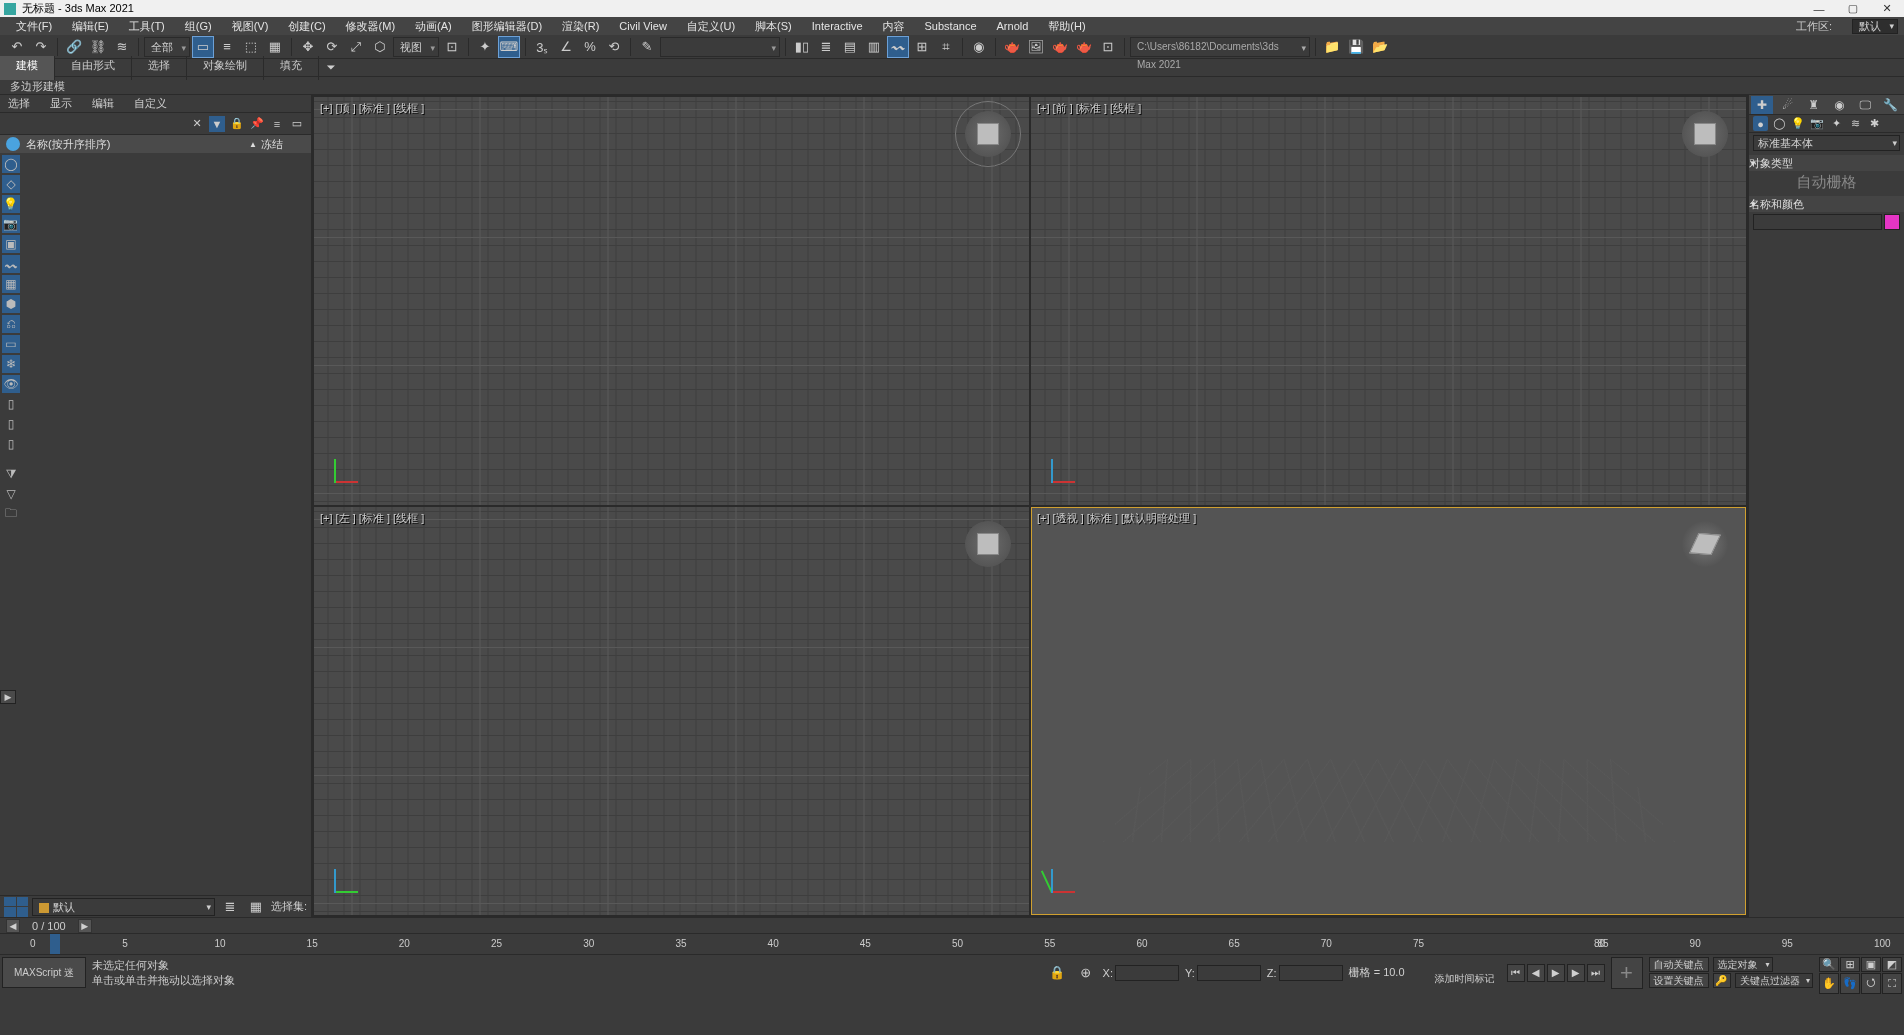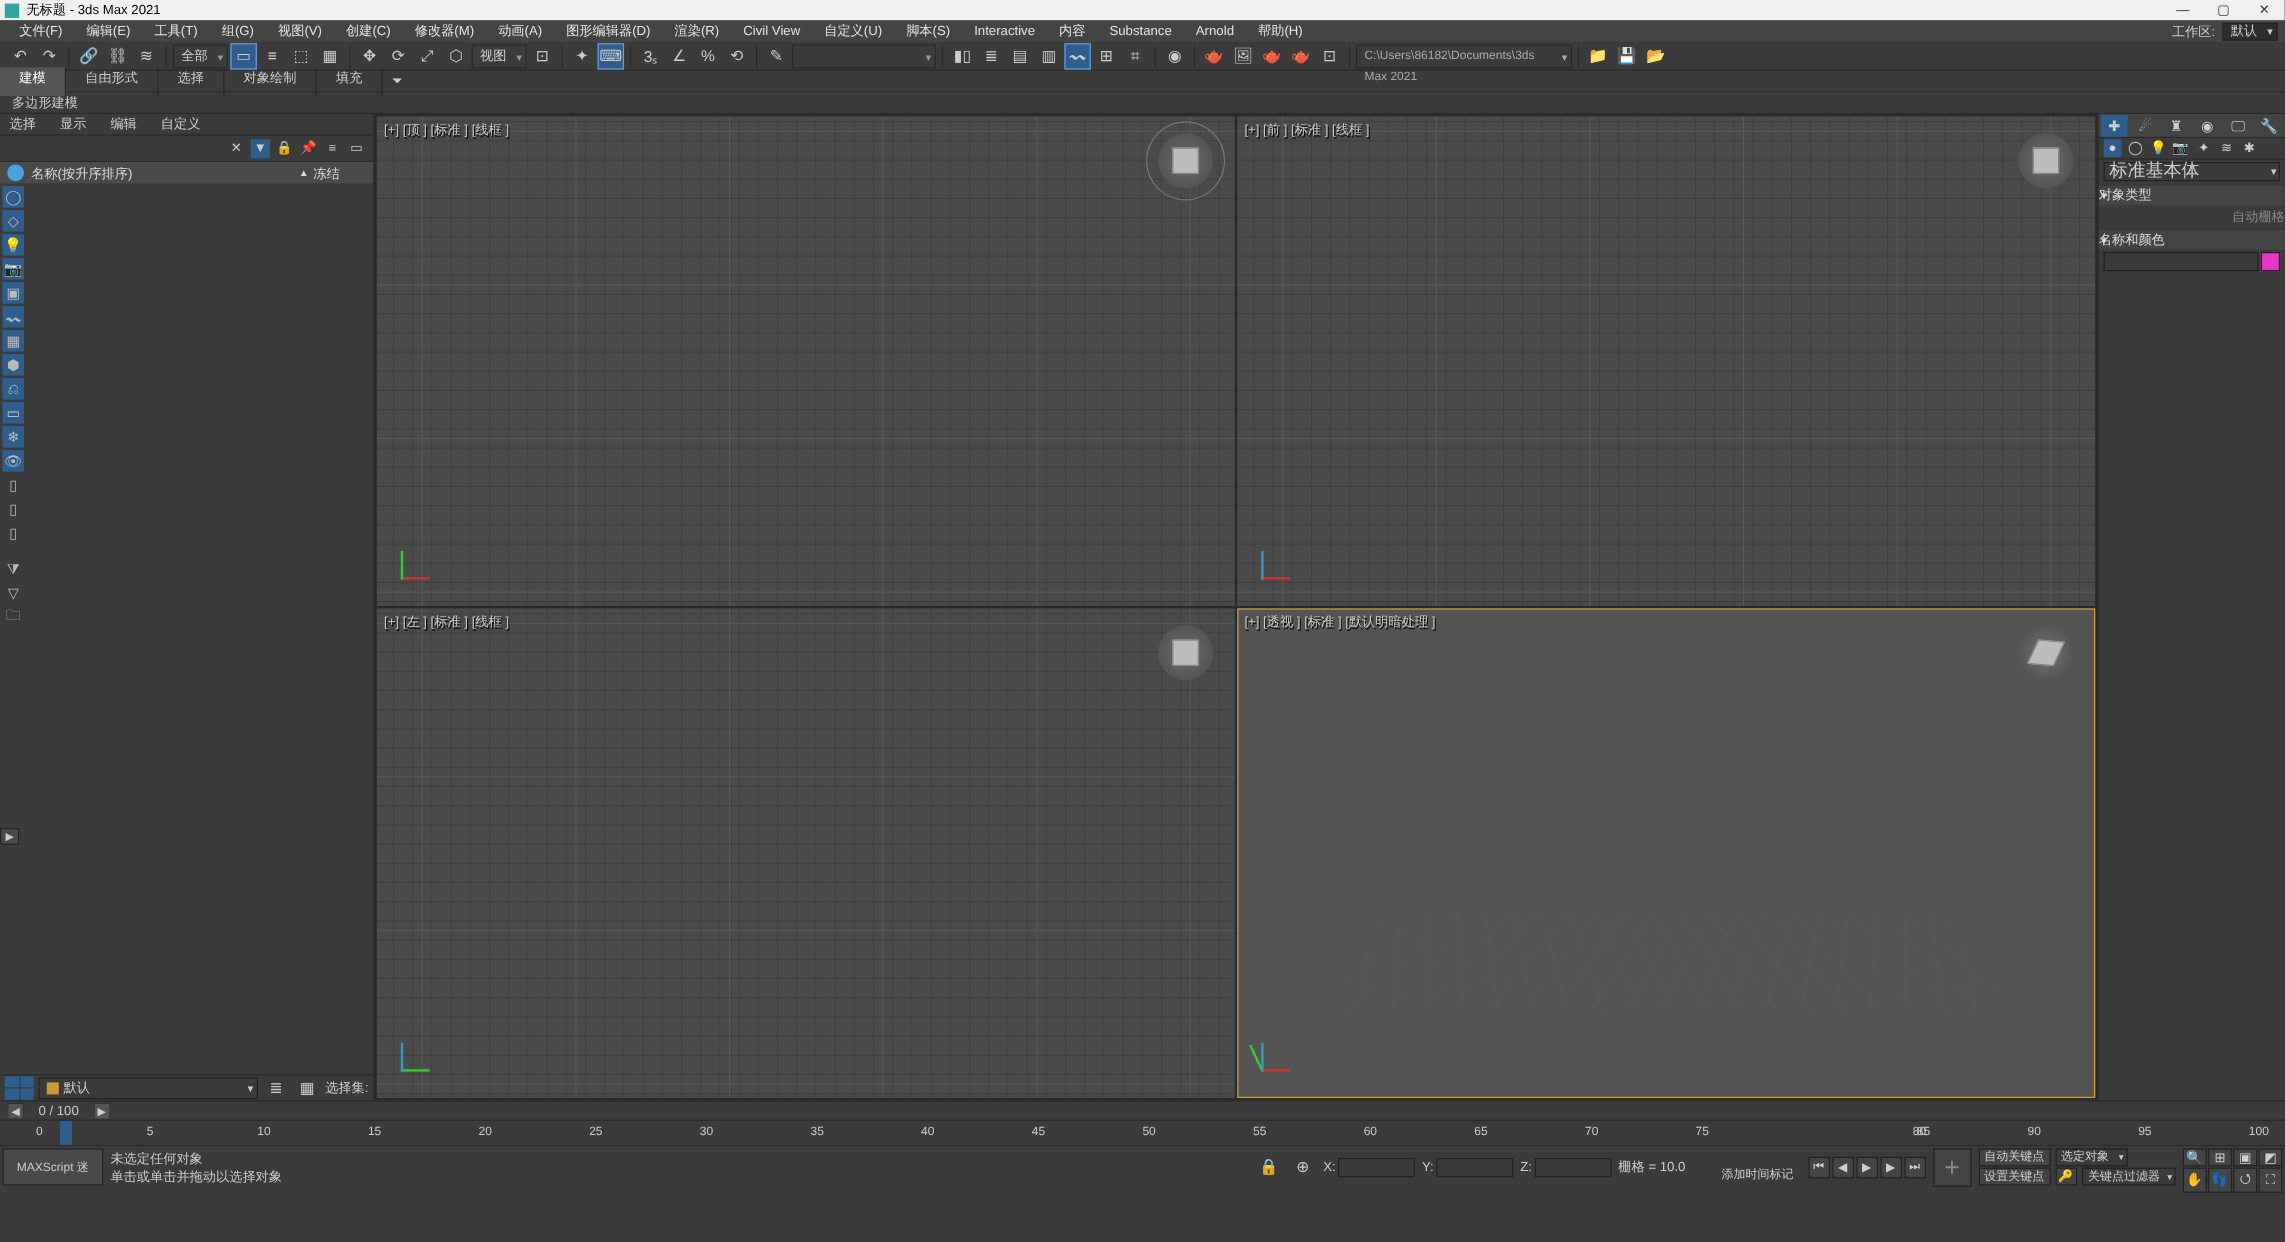--- a/index.html
+++ b/index.html
@@ -7,21 +7,21 @@
 
 
 .titlebar { height:17px; background:#f0f0f0; color:#000; display:flex; align-items:center; padding:0 4px; font-size:11px; }
 .titlebar .wincontrols { position:absolute; right:0; top:0; display:flex; }
 .titlebar .wincontrols div { width:34px; height:17px; display:flex; align-items:center; justify-content:center; color:#333; }
 .titlebar .logo { width:12px; height:12px; background:#36a5a0; margin-right:6px; }
 
 
 .menubar { height:18px; background:#444; display:flex; align-items:center; padding:0 6px; gap:0; font-size:11px; }
 .menubar .mi { padding:0 10px; color:#e4e4e4; height:18px; line-height:18px; }
-.menubar .right { margin-left:auto; display:flex; align-items:center; gap:6px; }
+.menubar .right { margin-left:auto; display:flex; align-items:center; gap:20px; }
 .menubar .right .lbl { color:#ccc; }
 .menubar .right .dd { background:#2e2e2e; border:1px solid #222; padding:0 16px 0 6px; height:15px; line-height:13px; position:relative; }
 .menubar .right .dd:after { content:"▾"; position:absolute; right:3px; top:0; font-size:9px; }
 
 
 .maintb { height:24px; background:#3b3b3b; border-bottom:1px solid #2a2a2a; display:flex; align-items:center; padding:0 6px; gap:2px; }
 .tbtn, .tbtn-a { width:22px; height:22px; display:flex; align-items:center; justify-content:center; border:1px solid transparent; color:#ccc; font-size:13px; }
 .tbtn-a { background:#2f5e8d; border:1px solid #6ca0d6; }
 .tsep { width:1px; height:18px; background:#2a2a2a; margin:0 3px; }
 .tdd { height:20px; background:#3b3b3b; border:1px solid #2a2a2a; padding:0 14px 0 6px; line-height:18px; position:relative; font-size:11px; min-width:46px; }
@@ -99,25 +99,25 @@
 .vp.persp .ax .xv{background:#c33;} .vp.persp .ax .yv{background:#3c3; transform:rotate(-25deg); transform-origin:bottom left;} .vp.persp .ax .zv{background:#39c;}
 
 
 .cmdpanel { width:156px; background:#3b3b3b; border-left:1px solid #2a2a2a; display:flex; flex-direction:column; }
 .cmdpanel .cptabs { height:20px; display:flex; justify-content:space-around; align-items:center; border-bottom:1px solid #2a2a2a; background:#444; }
 .cmdpanel .cptabs .ct { width:22px; height:18px; display:flex; align-items:center; justify-content:center; font-size:12px; color:#ccc; }
 .cmdpanel .cptabs .ct.active { background:#2f5e8d; }
 .cmdpanel .cpsub { height:18px; display:flex; gap:4px; align-items:center; padding:0 4px; border-bottom:1px solid #2a2a2a; }
 .cmdpanel .cpsub .si { width:15px; height:15px; display:flex; align-items:center; justify-content:center; font-size:11px; }
 .cmdpanel .cpsub .si.active { background:#2f5e8d; border-radius:2px; }
-.cmdpanel .dd2 { margin:2px 4px; height:16px; background:#3b3b3b; border:1px solid #222; padding:0 12px 0 4px; line-height:14px; font-size:15px; position:relative; }
+.cmdpanel .dd2 { margin:2px 4px; height:16px; background:#3b3b3b; border:1px solid #222; padding:0 12px 0 4px; line-height:14px; font-size:11px; position:relative; }
 .cmdpanel .dd2:after { content:"▾"; position:absolute; right:2px; top:0; font-size:9px; }
 .cmdpanel .rollhd { background:#444; color:#ddd; height:16px; line-height:16px; position:relative; font-size:11px; margin-top:2px; }
 .cmdpanel .rollhd:before { content:"▾"; position:absolute; left:2px; top:0; font-size:9px; }
-.cmdpanel .autog { text-align:right; color:#888; font-size:11px; padding:2px 0; }
+.cmdpanel .autog { text-align:center; color:#888; font-size:15px; padding:2px 0; }
 .cmdpanel .btngrid { display:grid; grid-template-columns:1fr 1fr; gap:2px; padding:0 4px; }
 .cmdpanel .btngrid .ob { height:16px; background:#555; border:1px solid #333; text-align:center; line-height:14px; font-size:11px; color:#ddd; }
 .cmdpanel .btngrid .ob.full { grid-column:1/3; }
 .cmdpanel .namecolor { display:flex; gap:2px; padding:2px 4px; }
 .cmdpanel .namecolor .ni { flex:1; height:16px; background:#3b3b3b; border:1px solid #222; }
 .cmdpanel .namecolor .cs { width:16px; height:16px; background:#e535c5; border:1px solid #222; }
 
 
 .trackrow { height:16px; background:#3b3b3b; border-top:1px solid #2a2a2a; display:flex; align-items:center; position:relative; padding:0 6px; gap:2px; }
 .trackrow .ctr { padding:0 10px; color:#ccc; }

